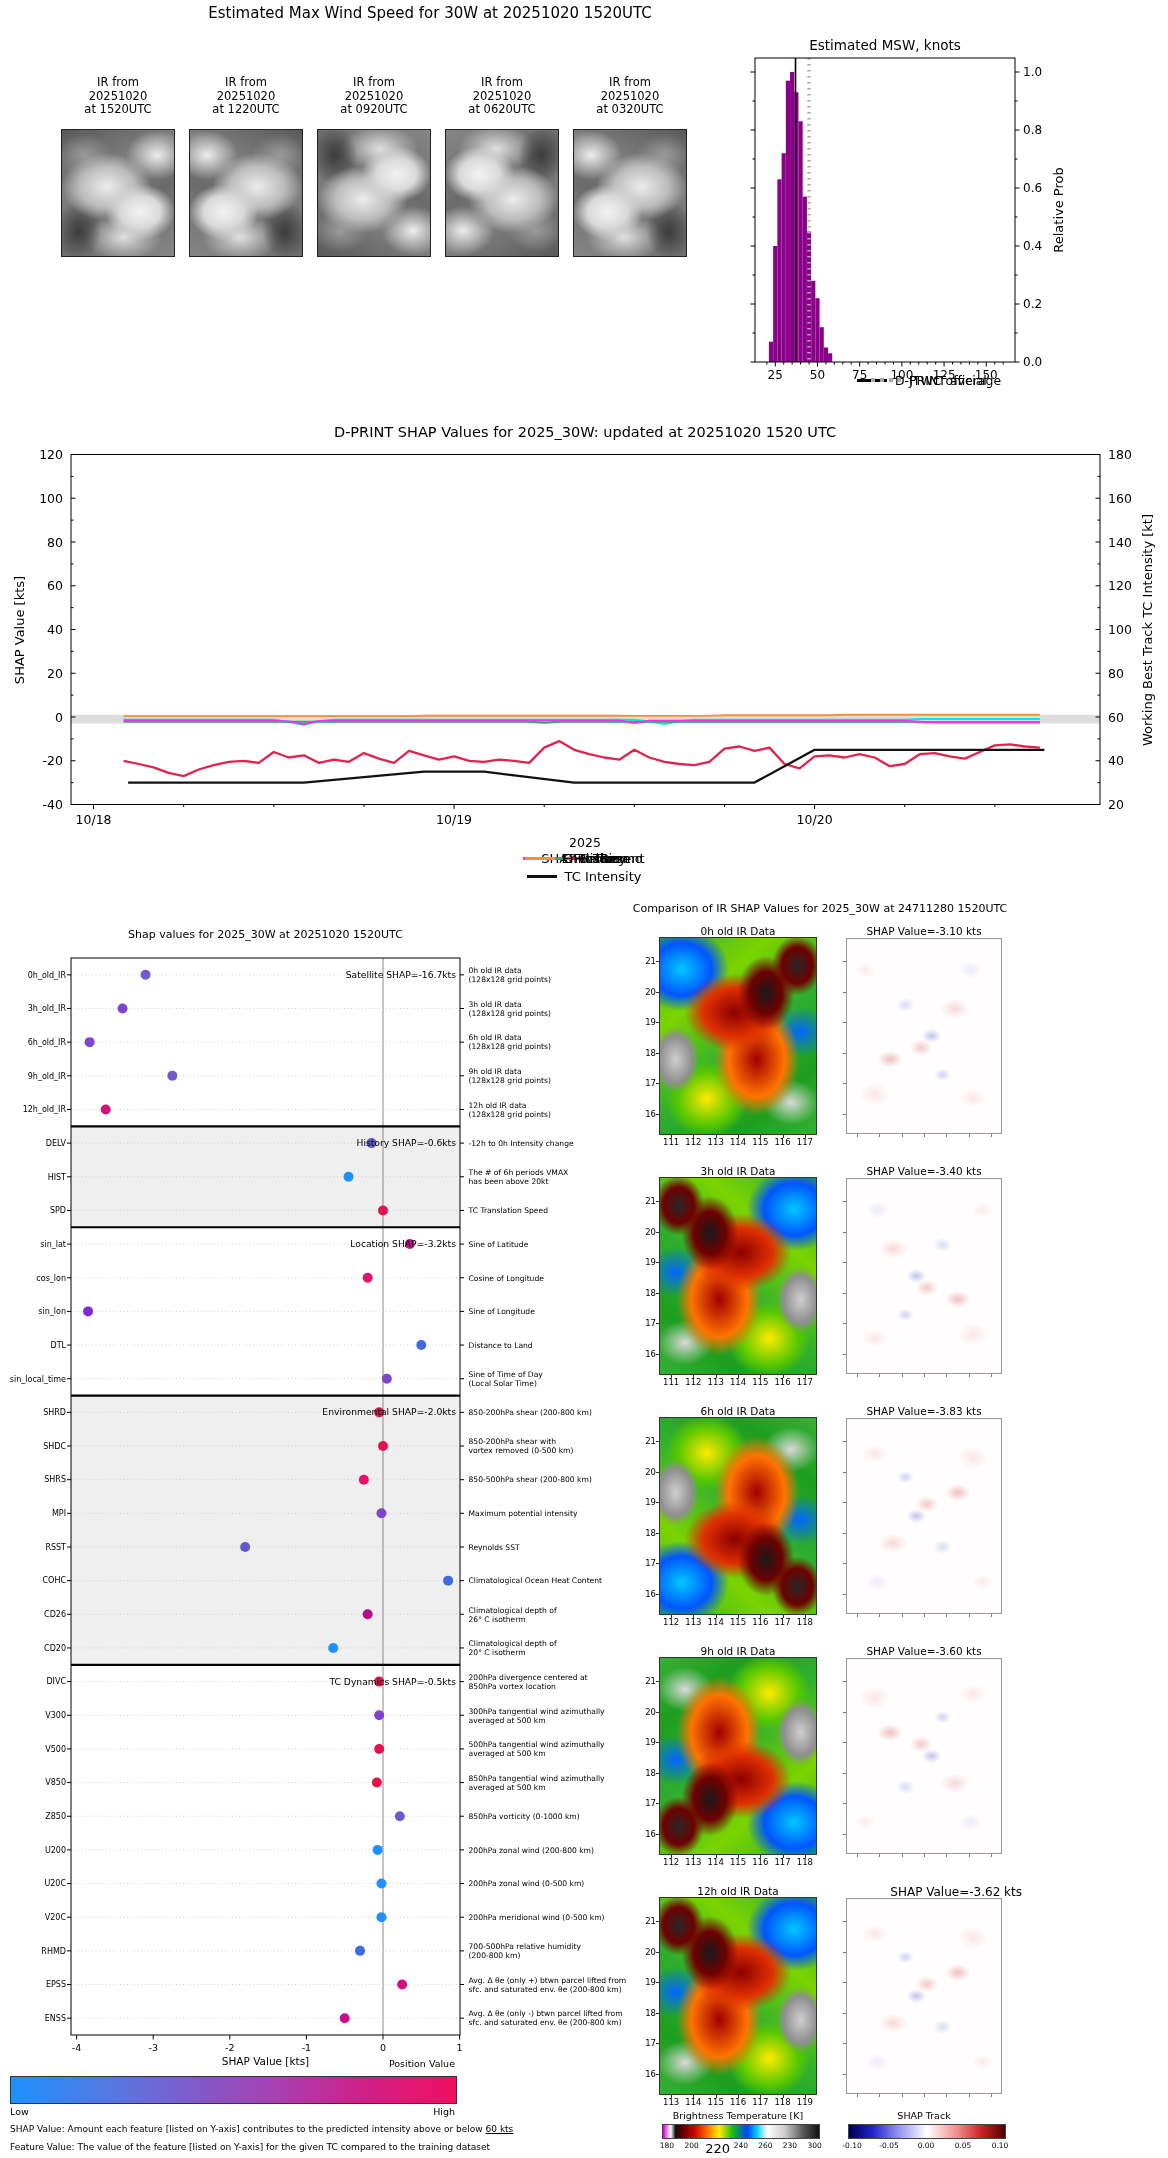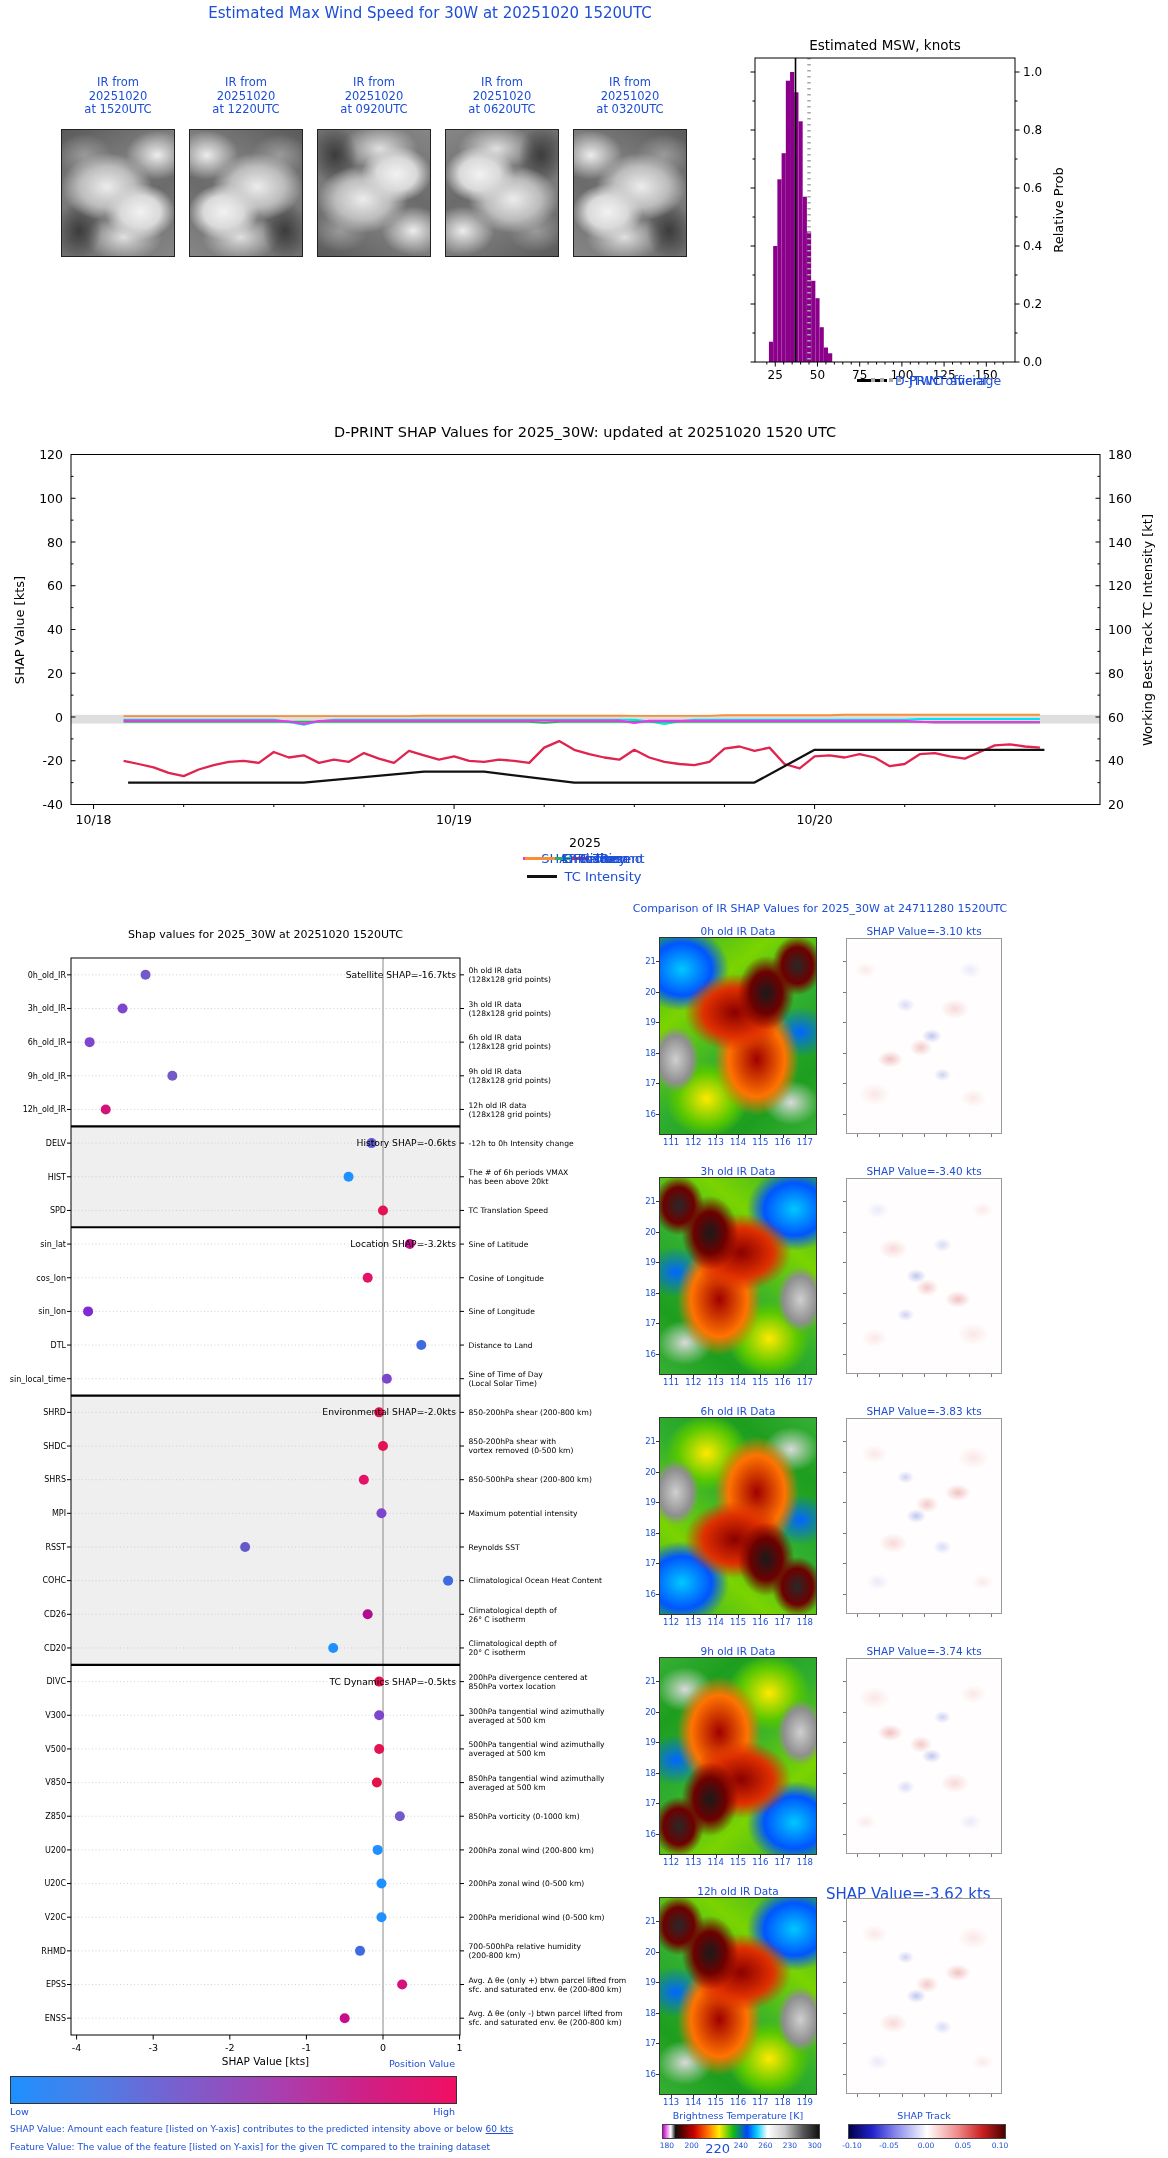--- a/index.html
+++ b/index.html
@@ -1,17 +1,17 @@
 <!DOCTYPE html>
 <html><head>
 <meta charset="utf-8">
 <style>
   html,body{margin:0;padding:0;background:#fff;}
   .fig{position:relative;width:1168px;height:2158px;background:#fff;overflow:hidden;
-       font-family:"DejaVu Sans","Liberation Sans",sans-serif;color:#1d4ed8;}
+       font-family:"DejaVu Sans","Liberation Sans",sans-serif;color:#000000;}
   .abs{position:absolute;}
   svg{display:block;position:absolute;}
   svg text{font-family:"DejaVu Sans","Liberation Sans",sans-serif;fill:#000;}
   .top-title{left:0;top:4px;width:860px;text-align:center;font-size:15px;}
   .caption{text-align:center;font-size:11.5px;line-height:1.18;white-space:pre-line;}
   .cloud{outline:1px solid #222;
     background:
      radial-gradient(50px 40px at 70% 65%, #f2f2f2 0%, #d9d9d9 40%, rgba(217,217,217,0) 70%),
      radial-gradient(60px 45px at 40% 45%, #ececec 0%, #bcbcbc 45%, rgba(188,188,188,0) 75%),
      radial-gradient(40px 30px at 20% 20%, #9a9a9a 0%, rgba(154,154,154,0) 70%),
@@ -668,21 +668,21 @@
       <div class="abs ticklab" style="left:792.8571428571429px;top:1617px;width:24px;">118</div>
       <div class="abs " style="left:804.8571428571429px;top:1614px;width:1px;height:4px;background:#333;"></div>
       <div class="abs " style="left:990.8571428571429px;top:1614px;width:1px;height:3px;background:#777;"></div>
       <div class="abs " style="left:843px;top:1440.96875px;width:3px;height:1px;background:#777;"></div>
       <div class="abs " style="left:843px;top:1471.59375px;width:3px;height:1px;background:#777;"></div>
       <div class="abs " style="left:843px;top:1502.21875px;width:3px;height:1px;background:#777;"></div>
       <div class="abs " style="left:843px;top:1532.84375px;width:3px;height:1px;background:#777;"></div>
       <div class="abs " style="left:843px;top:1563.46875px;width:3px;height:1px;background:#777;"></div>
       <div class="abs " style="left:843px;top:1594.09375px;width:3px;height:1px;background:#777;"></div>
       <div class="abs " style="left:640px;top:1645px;width:196px;text-align:center;font-size:10.5px;">9h old IR Data</div>
-      <div class="abs " style="left:826px;top:1645px;width:196px;text-align:center;font-size:10.5px;">SHAP Value=-3.74 kts</div>
+      <div class="abs " style="left:826px;top:1645px;width:196px;text-align:center;font-size:10.5px;">SHAP Value=-3.60 kts</div>
       <div class="abs irmap flipxy" style="left:660px;top:1658px;width:156px;height:196px;"></div>
       <div class="abs shapmap " style="left:846px;top:1658px;width:156px;height:196px;"></div>
       <div class="abs ticklab" style="left:636px;top:1675.96875px;width:20px;text-align:right;">21</div>
       <div class="abs " style="left:656px;top:1680.96875px;width:4px;height:1px;background:#333;"></div>
       <div class="abs ticklab" style="left:636px;top:1706.59375px;width:20px;text-align:right;">20</div>
       <div class="abs " style="left:656px;top:1711.59375px;width:4px;height:1px;background:#333;"></div>
       <div class="abs ticklab" style="left:636px;top:1737.21875px;width:20px;text-align:right;">19</div>
       <div class="abs " style="left:656px;top:1742.21875px;width:4px;height:1px;background:#333;"></div>
       <div class="abs ticklab" style="left:636px;top:1767.84375px;width:20px;text-align:right;">18</div>
       <div class="abs " style="left:656px;top:1772.84375px;width:4px;height:1px;background:#333;"></div>
@@ -711,21 +711,21 @@
       <div class="abs ticklab" style="left:792.8571428571429px;top:1857px;width:24px;">118</div>
       <div class="abs " style="left:804.8571428571429px;top:1854px;width:1px;height:4px;background:#333;"></div>
       <div class="abs " style="left:990.8571428571429px;top:1854px;width:1px;height:3px;background:#777;"></div>
       <div class="abs " style="left:843px;top:1680.96875px;width:3px;height:1px;background:#777;"></div>
       <div class="abs " style="left:843px;top:1711.59375px;width:3px;height:1px;background:#777;"></div>
       <div class="abs " style="left:843px;top:1742.21875px;width:3px;height:1px;background:#777;"></div>
       <div class="abs " style="left:843px;top:1772.84375px;width:3px;height:1px;background:#777;"></div>
       <div class="abs " style="left:843px;top:1803.46875px;width:3px;height:1px;background:#777;"></div>
       <div class="abs " style="left:843px;top:1834.09375px;width:3px;height:1px;background:#777;"></div>
       <div class="abs " style="left:640px;top:1885px;width:196px;text-align:center;font-size:10.5px;">12h old IR Data</div>
-      <div class="abs " style="left:826px;top:1885px;width:196px;text-align:left;font-size:15px;">SHAP Value=-3.62 kts</div>
+      <div class="abs " style="left:826px;top:1885px;width:196px;text-align:right;font-size:12px;">SHAP Value=-3.62 kts</div>
       <div class="abs irmap flipx" style="left:660px;top:1898px;width:156px;height:196px;"></div>
       <div class="abs shapmap flipx" style="left:846px;top:1898px;width:156px;height:196px;"></div>
       <div class="abs ticklab" style="left:636px;top:1915.96875px;width:20px;text-align:right;">21</div>
       <div class="abs " style="left:656px;top:1920.96875px;width:4px;height:1px;background:#333;"></div>
       <div class="abs ticklab" style="left:636px;top:1946.59375px;width:20px;text-align:right;">20</div>
       <div class="abs " style="left:656px;top:1951.59375px;width:4px;height:1px;background:#333;"></div>
       <div class="abs ticklab" style="left:636px;top:1977.21875px;width:20px;text-align:right;">19</div>
       <div class="abs " style="left:656px;top:1982.21875px;width:4px;height:1px;background:#333;"></div>
       <div class="abs ticklab" style="left:636px;top:2007.84375px;width:20px;text-align:right;">18</div>
       <div class="abs " style="left:656px;top:2012.84375px;width:4px;height:1px;background:#333;"></div>

